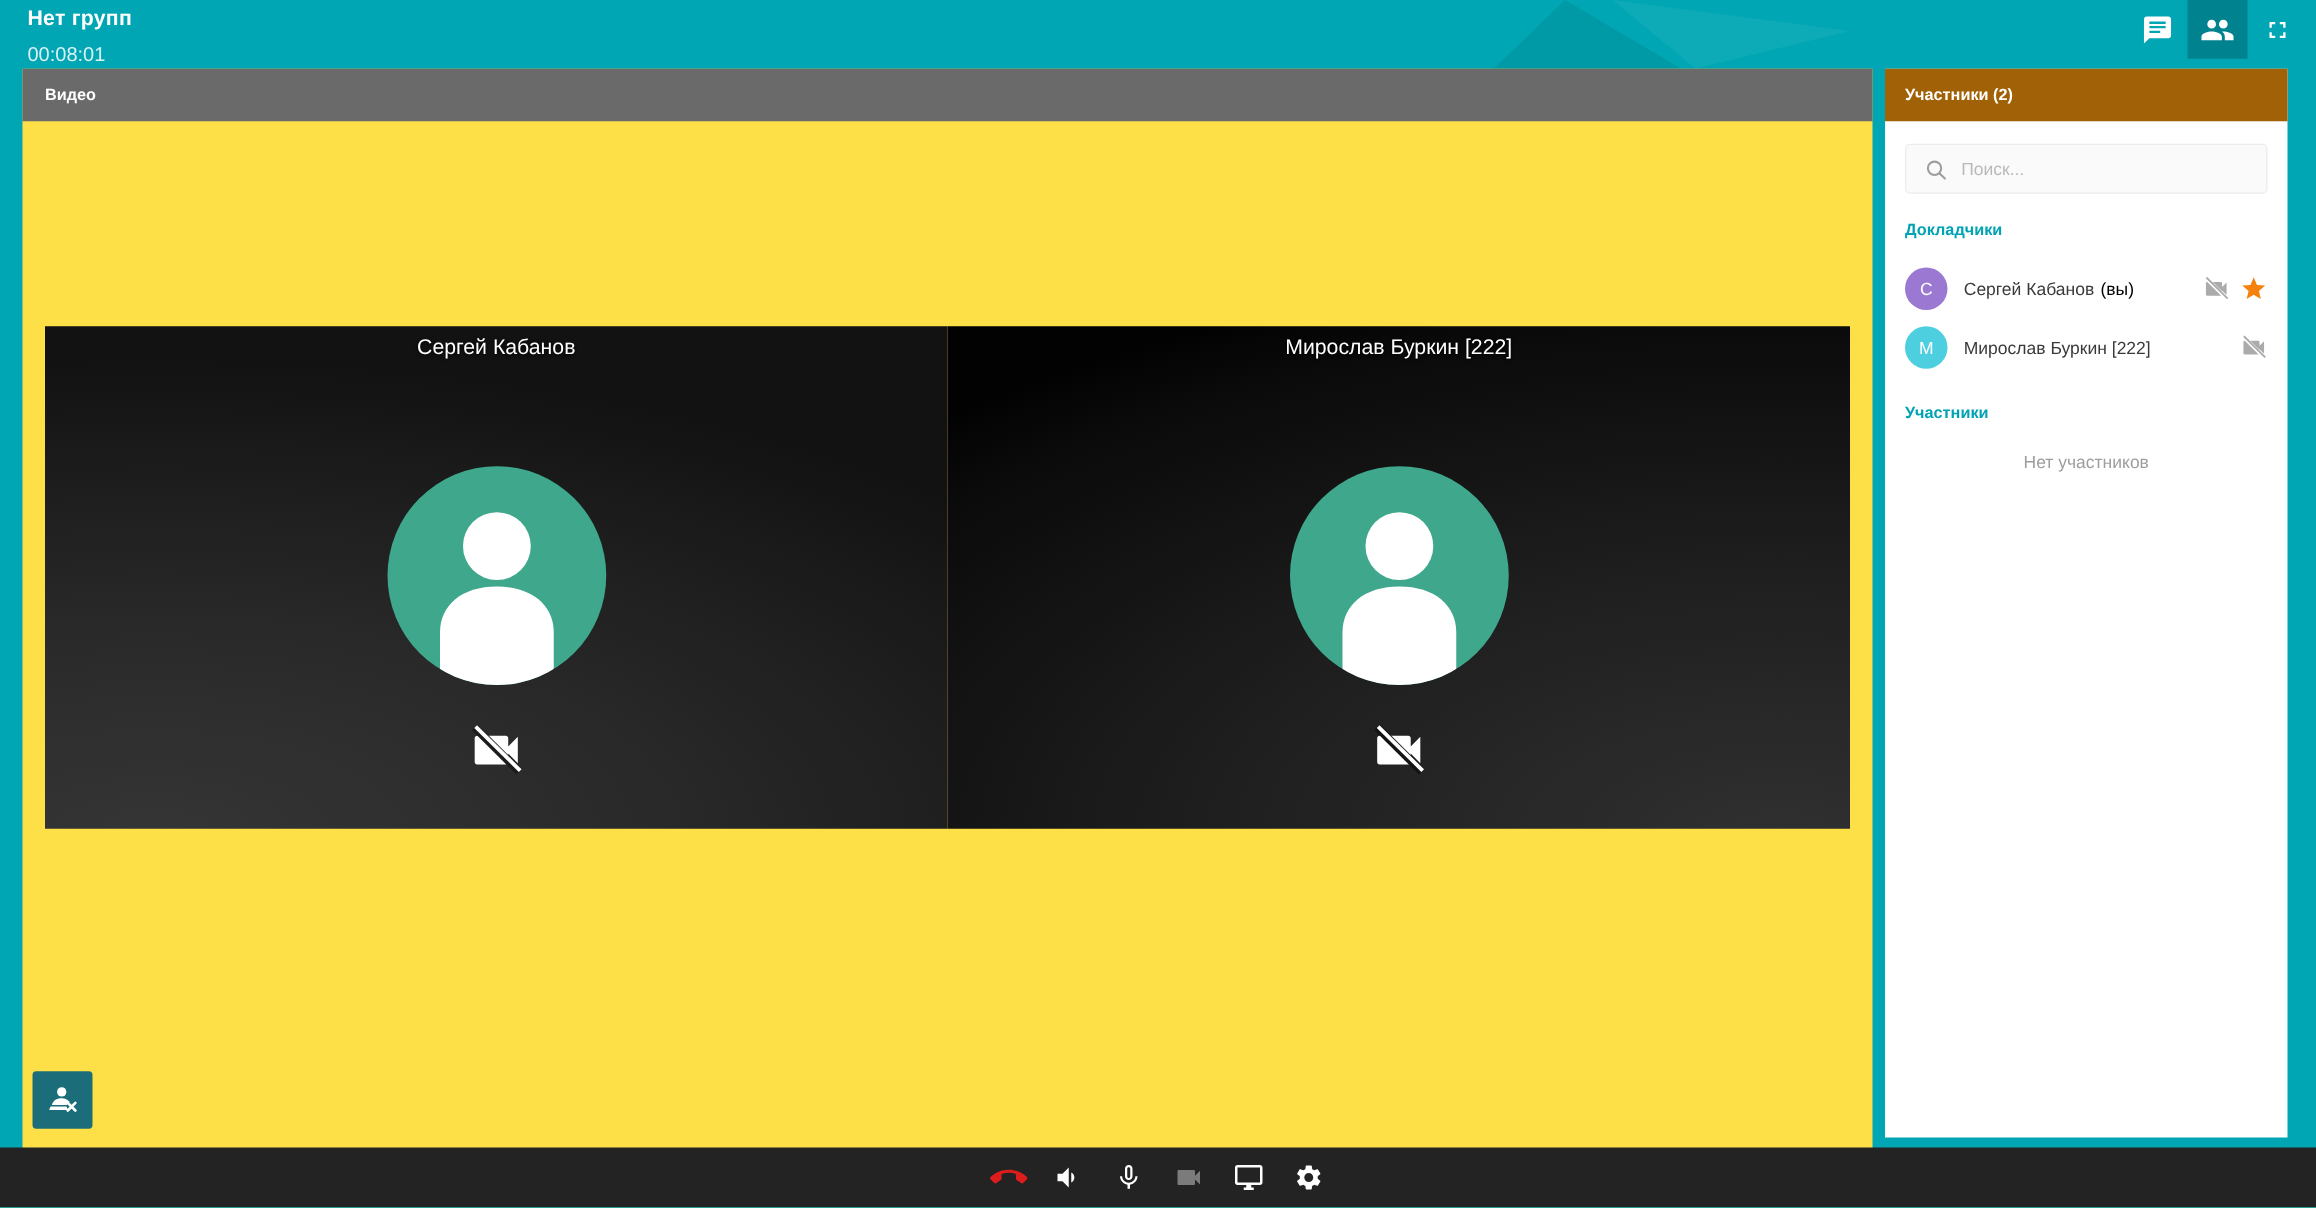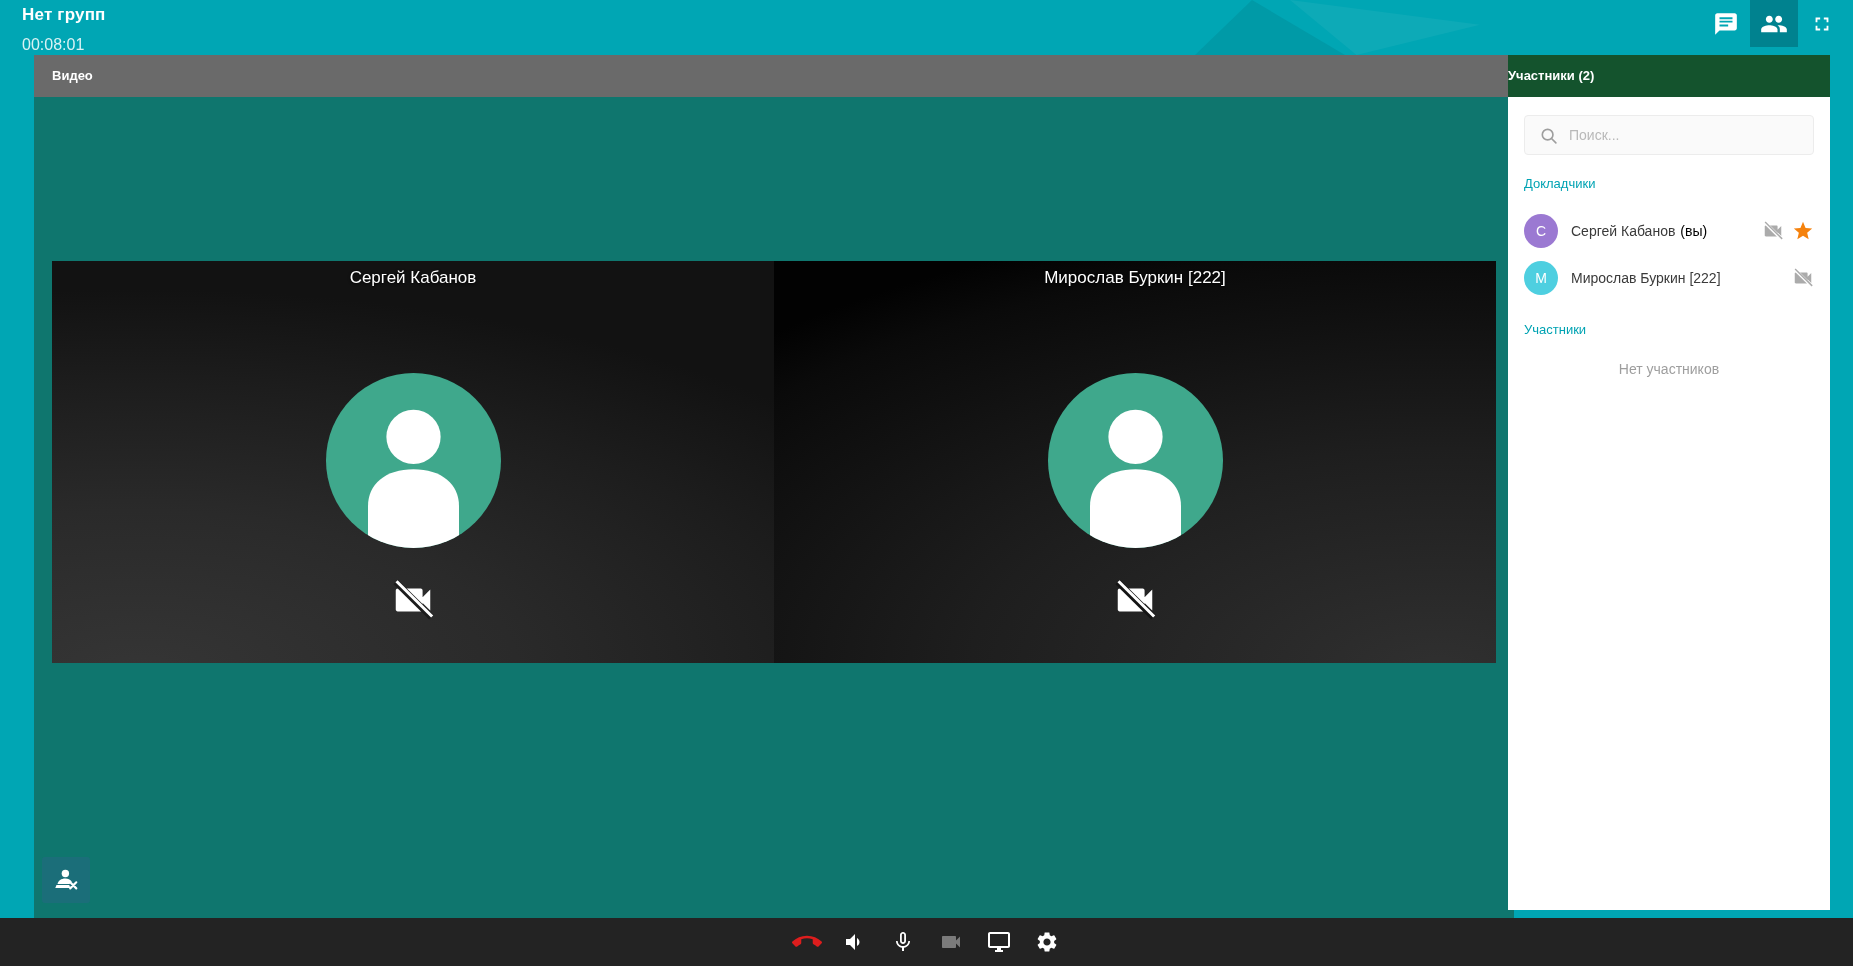--- a/index.html
+++ b/index.html
@@ -12,39 +12,39 @@
   .conf-timer { position:absolute; left:22px; top:36px; font-size:16px; color:rgba(255,255,255,.85); }
   .deco { position:absolute; top:0; }
   .deco1 { left:1195px; width:150px; height:55px; background:rgba(0,45,55,.10); clip-path:polygon(38% 0,100% 100%,0 100%); }
   .deco2 { left:1290px; width:190px; height:55px; background:rgba(255,255,255,.05); clip-path:polygon(0 0,100% 45%,35% 100%); }
   .top-btn { position:absolute; top:0; width:48px; height:47px; display:flex; align-items:center; justify-content:center; cursor:pointer; }
   .top-btn.chat { left:1702px; }
   .top-btn.people { left:1750px; background:#00828f; }
   .top-btn.fs { left:1798px; }
 
   
-  .video-panel { position:absolute; left:34px; top:55px; width:1480px; height:877px; background:#0f766e; }
+  .video-panel { position:absolute; left:18px; top:55px; width:1480px; height:877px; background:#fde047; }
   .panel-header { height:42px; background:#6a6a6a; color:#fff; font-size:13px; font-weight:600; line-height:42px; padding-left:18px; }
   .tiles { position:absolute; left:18px; top:206px; width:1444px; height:402px; display:flex; }
   .tile { position:relative; width:722px; height:402px; overflow:hidden; cursor:pointer; }
   .tile-1 { background:radial-gradient(125% 95% at 12% 102%, #353535 0%, #2a2a2a 42%, #1d1d1d 75%, #121212 100%); }
   .tile-2 { background:radial-gradient(135% 115% at 92% 102%, #303030 0%, #1e1e1e 48%, #0a0a0a 90%, #020202 100%); }
   .tile-name { position:absolute; top:7px; left:0; width:100%; text-align:center; color:#fff; font-size:17px; text-shadow:0 1px 3px rgba(0,0,0,.9); }
   .tile-avatar { position:absolute; left:274px; top:112px; width:175px; height:175px; border-radius:50%; overflow:hidden; }
   .tile-cam { position:absolute; left:329px; top:314px; width:64px; height:50px; display:flex; align-items:center; justify-content:center; }
   .podium-btn { position:absolute; left:8px; top:802px; width:48px; height:46px; border-radius:3px; background:#1b6e79; display:flex; align-items:center; justify-content:center; cursor:pointer; }
 
   
   .sidebar { position:absolute; left:1508px; top:55px; width:322px; height:855px; background:#ffffff; }
-  .sb-header { height:42px; background:#14532d; color:#fff; font-size:13px; font-weight:600; line-height:42px; }
+  .sb-header { height:42px; background:#a16207; color:#fff; font-size:13px; font-weight:600; line-height:42px; padding-left:16px; }
   .search-box { position:relative; margin:18px 16px 0; height:40px; background:#fafafa; border:1px solid #ececec; border-radius:4px; }
   .search-box input { width:100%; height:100%; border:none; background:transparent; outline:none; padding:0 10px 0 44px; font-size:14px; color:#4d7c0f; font-family:"Liberation Sans",sans-serif; }
   .search-box input::placeholder { color:#b9b9b9; }
   .search-ic { position:absolute; left:13px; top:9px; }
-  .section-title { margin:21px 16px 0; font-size:13px; font-weight:400; color:#00a3b3; }
+  .section-title { margin:21px 16px 0; font-size:13px; font-weight:700; color:#00a3b3; }
   .rows { margin-top:16px; }
   .p-row { height:47px; display:flex; align-items:center; padding:0 16px; cursor:pointer; }
   .p-avatar { width:34px; height:34px; border-radius:50%; color:#fff; font-size:14px; display:flex; align-items:center; justify-content:center; margin-right:13px; flex:0 0 34px; }
   .p-name { font-size:14px; color:#3a3a3a; white-space:nowrap; }
   .p-suffix { font-size:14px; color:#000000; margin-left:5px; }
   .p-spacer { flex:1; }
   .row-ic { width:22px; height:22px; display:flex; align-items:center; justify-content:center; }
   .row-ic + .row-ic { margin-left:8px; }
   .section-title.second { }
   .empty-text { margin-top:24px; text-align:center; font-size:14px; color:#9e9e9e; }

